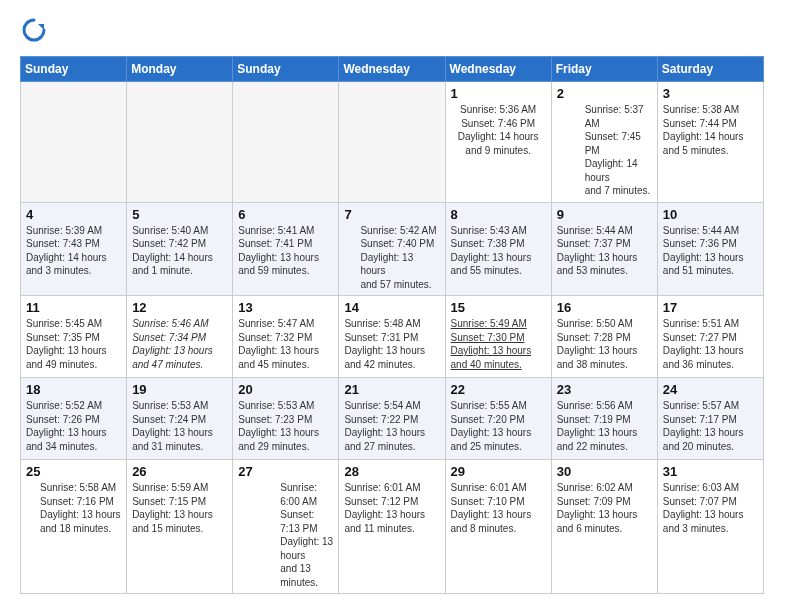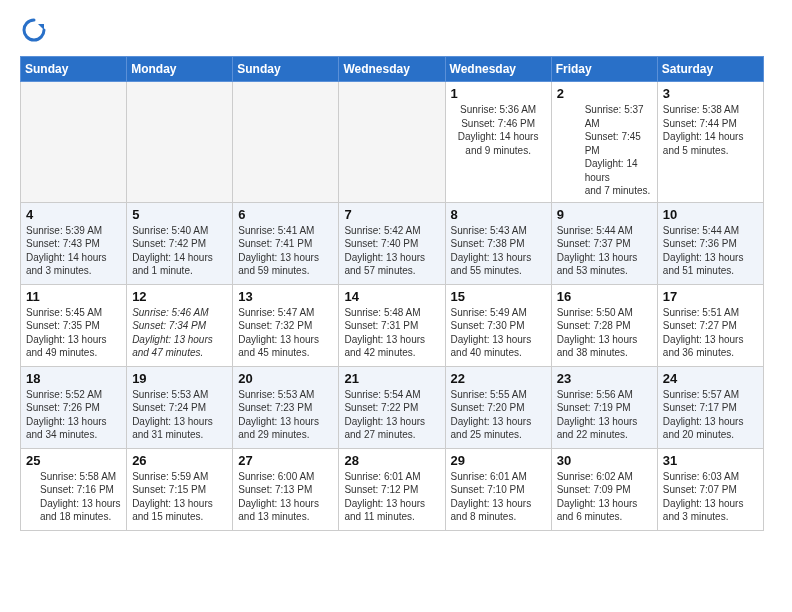--- a/index.html
+++ b/index.html
@@ -172,21 +172,21 @@
           </td>
           <td>
             <div class="day-num">6</div>
             <div class="day-info" style="white-space: pre-line;">Sunrise: 5:41 AM
 Sunset: 7:41 PM
 Daylight: 13 hours
 and 59 minutes.</div>
           </td>
           <td>
             <div class="day-num">7</div>
-            <div class="day-info" style="white-space: pre-line;">Sunrise: 5:42 AM
+            <div class="day-info" style="white-space: pre-line; margin-left: 16px;">Sunrise: 5:42 AM
 Sunset: 7:40 PM
 Daylight: 13 hours
 and 57 minutes.</div>
           </td>
           <td>
             <div class="day-num">8</div>
             <div class="day-info" style="white-space: pre-line;">Sunrise: 5:43 AM
 Sunset: 7:38 PM
 Daylight: 13 hours
 and 55 minutes.</div>
@@ -230,21 +230,21 @@
           </td>
           <td>
             <div class="day-num">14</div>
             <div class="day-info" style="white-space: pre-line;">Sunrise: 5:48 AM
 Sunset: 7:31 PM
 Daylight: 13 hours
 and 42 minutes.</div>
           </td>
           <td>
             <div class="day-num">15</div>
-            <div class="day-info" style="white-space: pre-line;">Sunrise: 5:49 AM
+            <div class="day-info" style="white-space: pre-line; text-decoration: underline;">Sunrise: 5:49 AM
 Sunset: 7:30 PM
 Daylight: 13 hours
 and 40 minutes.</div>
           </td>
           <td>
             <div class="day-num">16</div>
             <div class="day-info" style="white-space: pre-line;">Sunrise: 5:50 AM
 Sunset: 7:28 PM
 Daylight: 13 hours
 and 38 minutes.</div>
@@ -318,21 +318,21 @@
           </td>
           <td>
             <div class="day-num">26</div>
             <div class="day-info" style="white-space: pre-line;">Sunrise: 5:59 AM
 Sunset: 7:15 PM
 Daylight: 13 hours
 and 15 minutes.</div>
           </td>
           <td>
             <div class="day-num">27</div>
-            <div class="day-info" style="white-space: pre-line;">Sunrise: 6:00 AM
+            <div class="day-info" style="white-space: pre-line; margin-left: 42px;">Sunrise: 6:00 AM
 Sunset: 7:13 PM
 Daylight: 13 hours
 and 13 minutes.</div>
           </td>
           <td>
             <div class="day-num">28</div>
             <div class="day-info" style="white-space: pre-line;">Sunrise: 6:01 AM
 Sunset: 7:12 PM
 Daylight: 13 hours
 and 11 minutes.</div>

